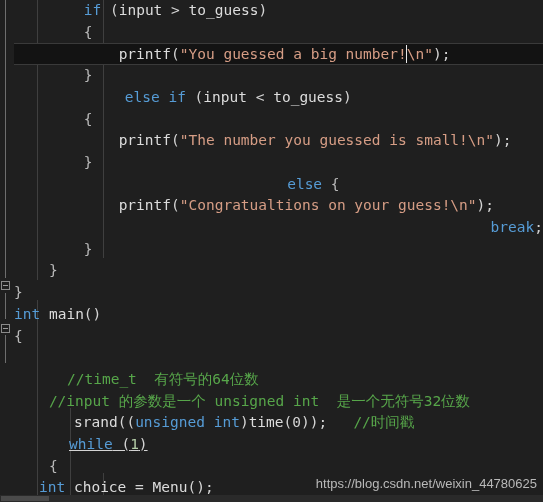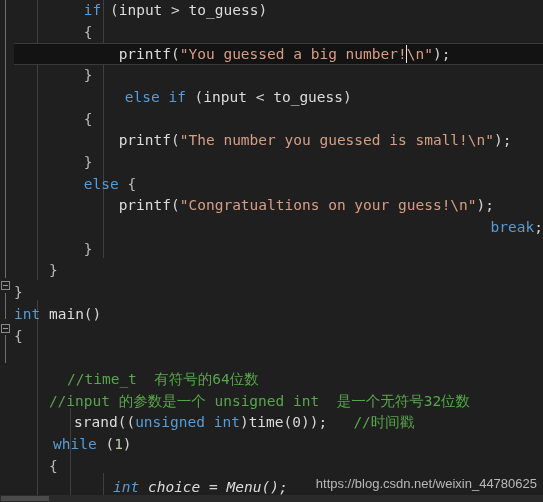--- a/index.html
+++ b/index.html
@@ -98,35 +98,35 @@
 
   <div id="code">
       <div class="line" style="top: 0px;"><span class="txt" style="padding-left: 83.76px;"><span class="kw">if</span><span class="pun"> (</span><span class="id">input</span><span class="pun"> &gt; </span><span class="id">to_guess</span><span class="pun">)</span></span></div>
       <div class="line" style="top: 21.7px;"><span class="txt" style="padding-left: 83.76px;"><span class="brc">{</span></span></div>
       <div class="line current" style="top: 43.4px;"><span class="txt" style="padding-left: 118.64px;"><span class="fn">printf</span><span class="pun">(</span><span class="str">"You guessed a big number!\n"</span><span class="pun">);</span></span></div>
       <div class="line" style="top: 65.1px;"><span class="txt" style="padding-left: 83.76px;"><span class="brc">}</span></span></div>
       <div class="line" style="top: 86.8px; padding-left: 41px;"><span class="txt" style="padding-left: 83.76px;"><span class="kw">else if</span><span class="pun"> (</span><span class="id">input</span><span class="pun"> &lt; </span><span class="id">to_guess</span><span class="pun">)</span></span></div>
       <div class="line" style="top: 108.5px;"><span class="txt" style="padding-left: 83.76px;"><span class="brc">{</span></span></div>
       <div class="line" style="top: 130.2px;"><span class="txt" style="padding-left: 118.64px;"><span class="fn">printf</span><span class="pun">(</span><span class="str">"The number you guessed is small!\n"</span><span class="pun">);</span></span></div>
       <div class="line" style="top: 151.9px;"><span class="txt" style="padding-left: 83.76px;"><span class="brc">}</span></span></div>
-      <div class="line" style="top: 173.6px;"><span class="txt" style="padding-left: 83.76px;"><span class="kw">else</span><span class="pun"> </span><span class="brc">{</span></span></div>
+      <div class="line" style="top: 173.6px; text-align: center;"><span class="txt" style="padding-left: 83.76px;"><span class="kw">else</span><span class="pun"> </span><span class="brc">{</span></span></div>
       <div class="line" style="top: 195.3px;"><span class="txt" style="padding-left: 118.64px;"><span class="fn">printf</span><span class="pun">(</span><span class="str">"Congratualtions on your guess!\n"</span><span class="pun">);</span></span></div>
       <div class="line" style="top: 217px; text-align: right;"><span class="txt" style="padding-left: 118.64px;"><span class="kw">break</span><span class="pun">;</span></span></div>
       <div class="line" style="top: 238.7px;"><span class="txt" style="padding-left: 83.76px;"><span class="brc">}</span></span></div>
       <div class="line" style="top: 260.4px;"><span class="txt" style="padding-left: 48.88px;"><span class="brc">}</span></span></div>
       <div class="line" style="top: 282.1px;"><span class="txt" style="padding-left: 14px;"><span class="brc">}</span></span></div>
       <div class="line" style="top: 303.8px;"><span class="txt" style="padding-left: 14px;"><span class="kw">int</span><span class="pun"> </span><span class="fn">main</span><span class="pun">()</span></span></div>
       <div class="line" style="top: 325.5px;"><span class="txt" style="padding-left: 14px;"><span class="brc">{</span></span></div>
       <div class="line" style="top: 347.2px;"><span class="txt" style="padding-left: 14px;"></span></div>
       <div class="line" style="top: 368.9px;"><span class="txt" style="padding-left: 67px;"><span class="cmt">//time_t  有符号的64位数</span></span></div>
       <div class="line" style="top: 390.6px;"><span class="txt" style="padding-left: 48.88px;"><span class="cmt">//input 的参数是一个 unsigned int  是一个无符号32位数</span></span></div>
       <div class="line" style="top: 412.3px;"><span class="txt" style="padding-left: 74px;"><span class="fn">srand</span><span class="pun">((</span><span class="kw">unsigned int</span><span class="pun">)</span><span class="fn">time</span><span class="pun">(0));   </span><span class="cmt">//时间戳</span></span></div>
-      <div class="line" style="top: 434px;"><span class="txt" style="padding-left: 53px;"><span class="kw">while</span><span class="pun"> (</span><span class="num">1</span><span class="pun">)</span></span></div>
+      <div class="line" style="top: 434px;"><span class="txt" style="padding-left: 69px; text-decoration: underline;"><span class="kw">while</span><span class="pun"> (</span><span class="num">1</span><span class="pun">)</span></span></div>
       <div class="line" style="top: 455.7px;"><span class="txt" style="padding-left: 48.88px;"><span class="brc">{</span></span></div>
-      <div class="line" style="top: 477.4px;"><span class="txt" style="padding-left: 113px; font-style: italic;"><span class="kw">int</span><span class="pun"> </span><span class="id">choice</span><span class="pun"> = </span><span class="fn">Menu</span><span class="pun">();</span></span></div>
+      <div class="line" style="top: 477.4px;"><span class="txt" style="padding-left: 39px;"><span class="kw">int</span><span class="pun"> </span><span class="id">choice</span><span class="pun"> = </span><span class="fn">Menu</span><span class="pun">();</span></span></div>
       <div class="line" style="top: 499.1px;"><span class="txt" style="padding-left: 83.76px;"><span class="kw">if</span><span class="pun"> (</span><span class="id">choice</span><span class="pun"> == </span><span class="num">1</span><span class="pun">)</span></span></div>
     </div>
 
   <div id="caret" style="left: 406.4px; top: 45.4px; height: 17.7px;"></div>
 
   <div id="watermark">https://blog.csdn.net/weixin_44780625</div>
 
   <div id="hscroll">
     <div id="hthumb"></div>
   </div>

